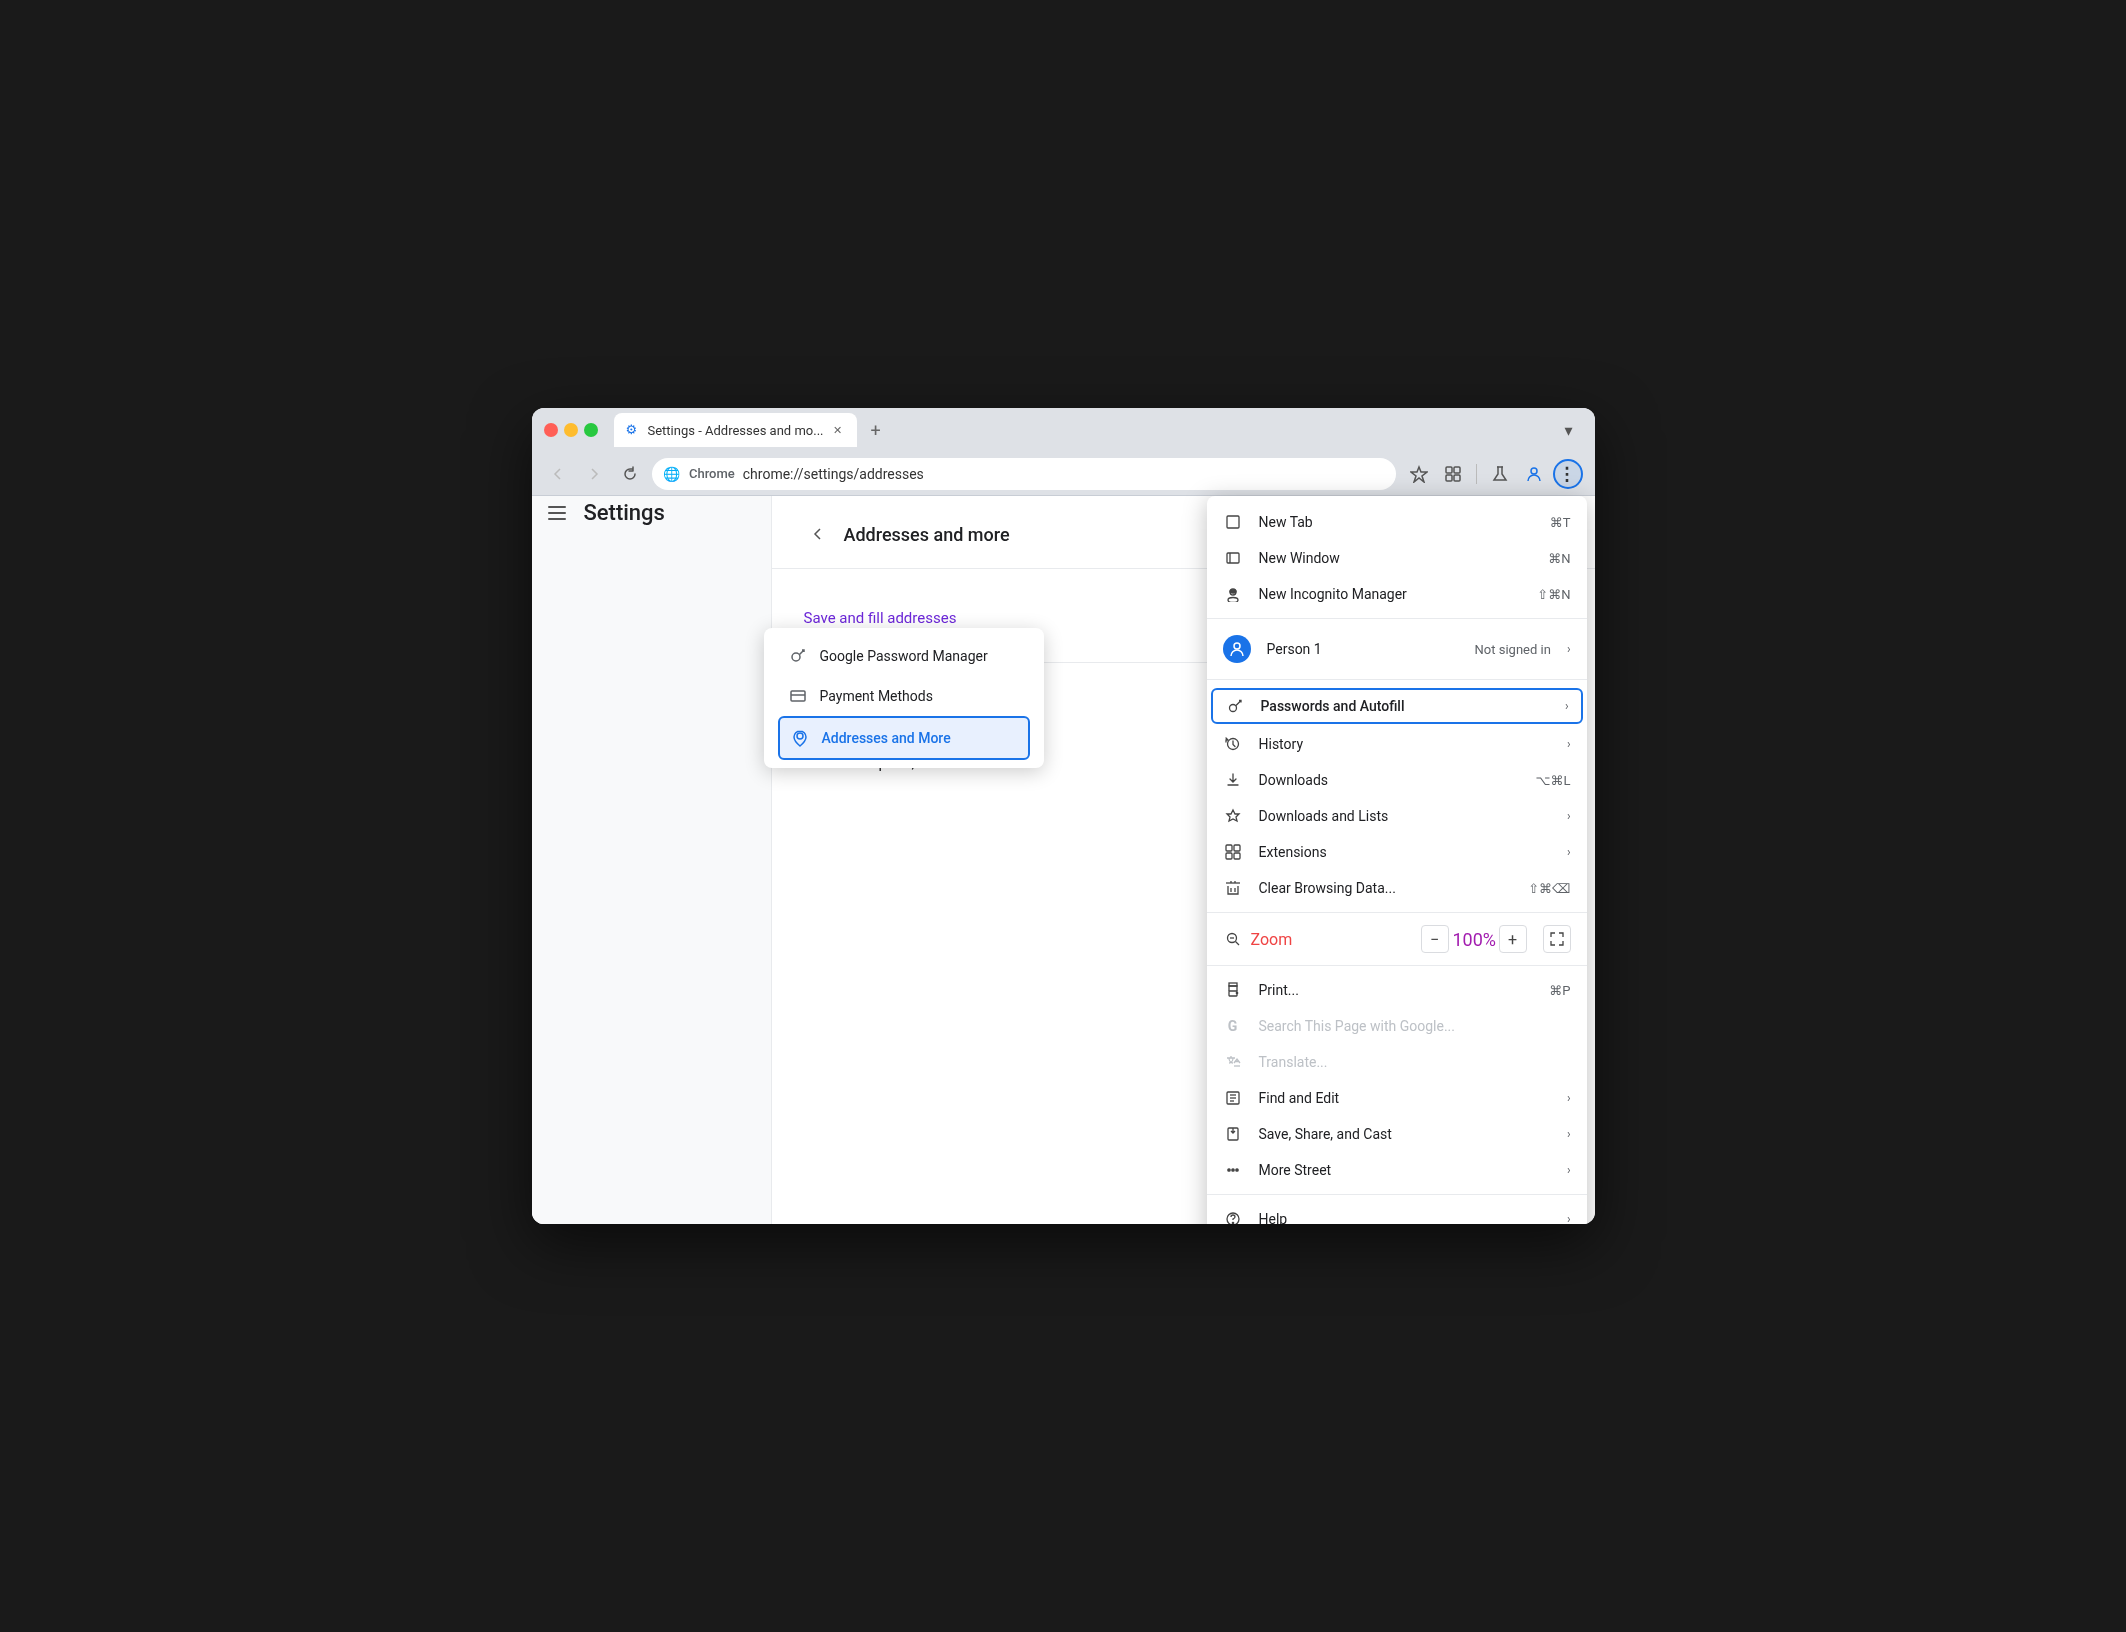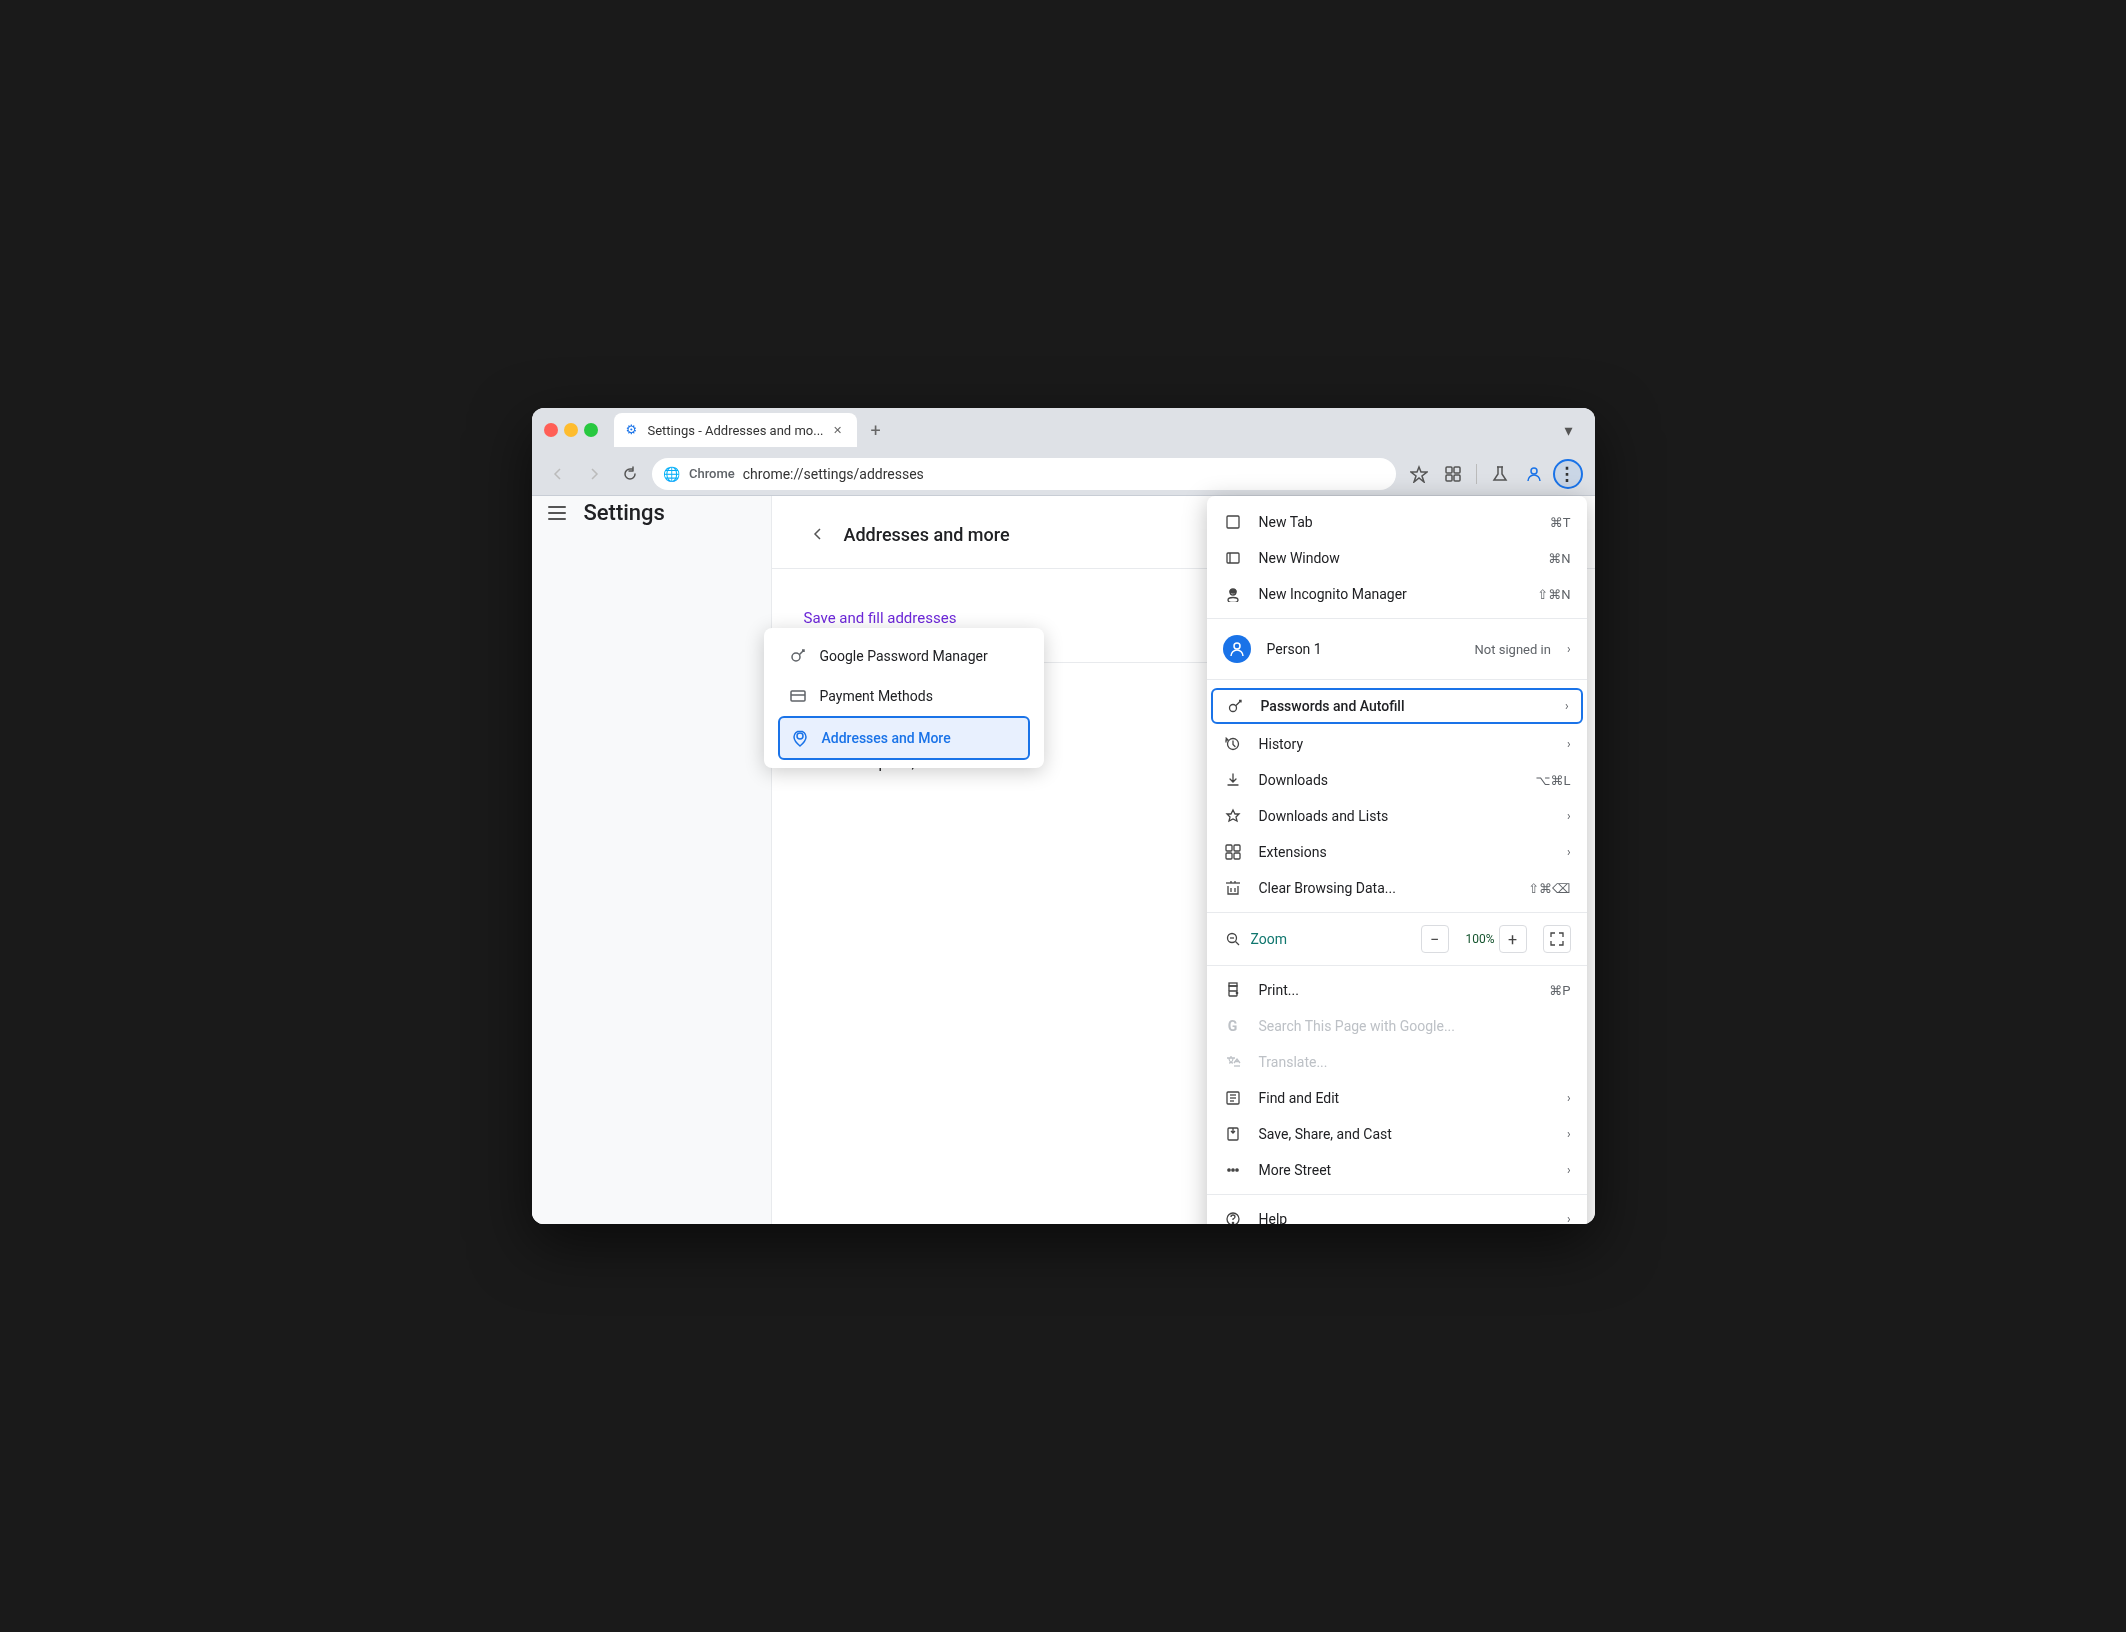--- a/index.html
+++ b/index.html
@@ -449,22 +449,22 @@
       width: 20px;
       height: 20px;
       display: flex;
       align-items: center;
       justify-content: center;
       color: #444;
     }
 
     .zoom-label {
       flex: 1;
-      font-size: 14px;
-      color: #0f766e;
+      font-size: 16px;
+      color: #ef4444;
     }
 
     .zoom-controls {
       display: flex;
       align-items: center;
       gap: 4px;
     }
 
     .zoom-btn {
       width: 28px;
@@ -474,22 +474,22 @@
       display: flex;
       align-items: center;
       justify-content: center;
       cursor: pointer;
       font-size: 16px;
       color: #444;
       background: white;
     }
 
     .zoom-value {
-      font-size: 12px;
-      color: #14532d;
+      font-size: 18px;
+      color: #a21caf;
       width: 42px;
       text-align: right;
     }
 
     .fullscreen-btn {
       width: 28px;
       height: 28px;
       border: 1px solid #dadce0;
       border-radius: 4px;
       display: flex;

